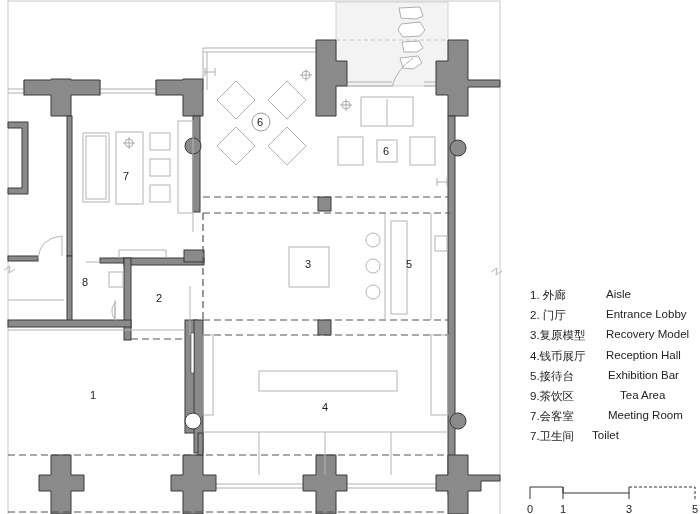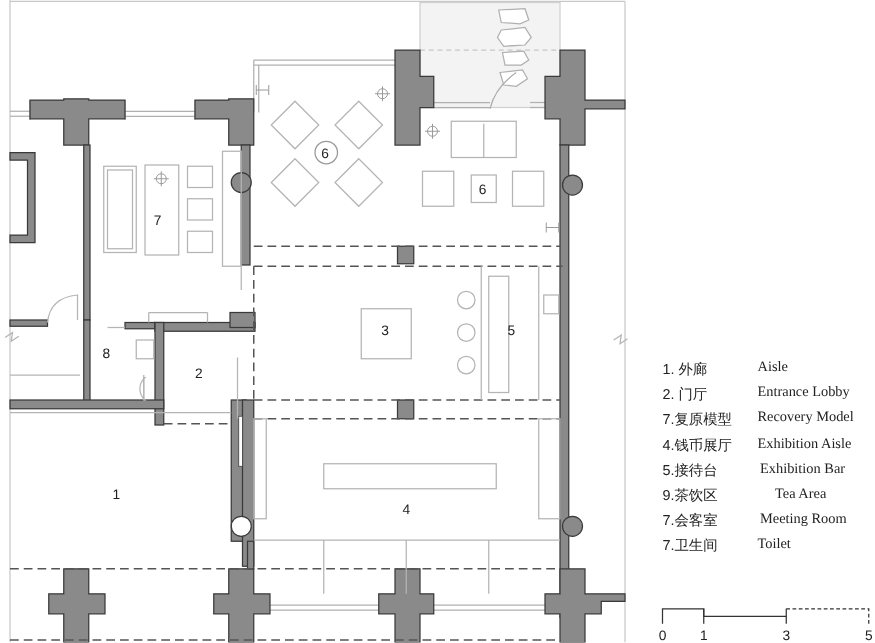--- a/index.html
+++ b/index.html
@@ -1,21 +1,21 @@
 <!DOCTYPE html>
 <html><head>
 <meta charset="utf-8">
 <style>
   html, body { margin: 0; padding: 0; background: #ffffff; }
   body { width: 700px; height: 514px; position: relative; overflow: hidden; font-family: "Liberation Sans", sans-serif; }
   #plan { position: absolute; left: 0; top: 0; }
   .legend { position: absolute; left: 530px; top: 288px; font-size: 11.5px; color: #222; }
   .legend-row { position: relative; height: 20.2px; }
   .legend-cn { position: absolute; left: 0; top: 0; white-space: nowrap; }
-  .legend-en { position: absolute; left: 76px; top: 0; white-space: nowrap; font-family: Liberation Serif, serif; }
+  .legend-en { position: absolute; left: 76px; top: 0; white-space: nowrap; }
   .scale { position: absolute; left: 526px; top: 484px; width: 174px; height: 30px; }
   .scale-tick { position: absolute; top: 19px; font-size: 11px; color: #222; }
   .room-label { font-family: "Liberation Sans", sans-serif; font-size: 11px; fill: #222; }
 </style>
 </head>
 <body>
 
 <svg id="plan" width="520" height="514" viewBox="0 0 520 514" xmlns="http://www.w3.org/2000/svg">
 
   <g fill="none" stroke="#c8c8c8" stroke-width="1">
@@ -204,42 +204,42 @@
 <div class="legend">
   <div class="legend-row">
     <span class="legend-cn">1. 外廊</span>
     <span class="legend-en">Aisle</span>
   </div>
   <div class="legend-row">
     <span class="legend-cn">2. 门厅</span>
     <span class="legend-en">Entrance Lobby</span>
   </div>
   <div class="legend-row">
-    <span class="legend-cn">7.复原模型</span>
+    <span class="legend-cn">3.复原模型</span>
     <span class="legend-en">Recovery Model</span>
   </div>
   <div class="legend-row">
     <span class="legend-cn">4.钱币展厅</span>
-    <span class="legend-en">Exhibition Aisle</span>
+    <span class="legend-en">Reception Hall</span>
   </div>
   <div class="legend-row">
     <span class="legend-cn">5.接待台</span>
     <span class="legend-en" style="left:78px">Exhibition Bar</span>
   </div>
   <div class="legend-row">
     <span class="legend-cn">9.茶饮区</span>
     <span class="legend-en" style="left:90px">Tea Area</span>
   </div>
   <div class="legend-row">
     <span class="legend-cn">7.会客室</span>
     <span class="legend-en" style="left:78px">Meeting Room</span>
   </div>
   <div class="legend-row">
     <span class="legend-cn">7.卫生间</span>
-    <span class="legend-en" style="left:76px">Toilet</span>
+    <span class="legend-en" style="left:62px">Toilet</span>
   </div>
 </div>
 
 <div class="scale">
   <svg width="174" height="18" style="position:absolute;left:0;top:0;">
     <path d="M4 15 L4 3 L37 3 L37 9 L103 9 L103 3" fill="none" stroke="#333" stroke-width="1"></path>
     <line x1="37" y1="3" x2="37" y2="15" stroke="#333"></line>
     <line x1="103" y1="9" x2="103" y2="15" stroke="#333"></line>
     <path d="M103 3 L169 3 L169 15" fill="none" stroke="#333" stroke-dasharray="3,2"></path>
   </svg>

